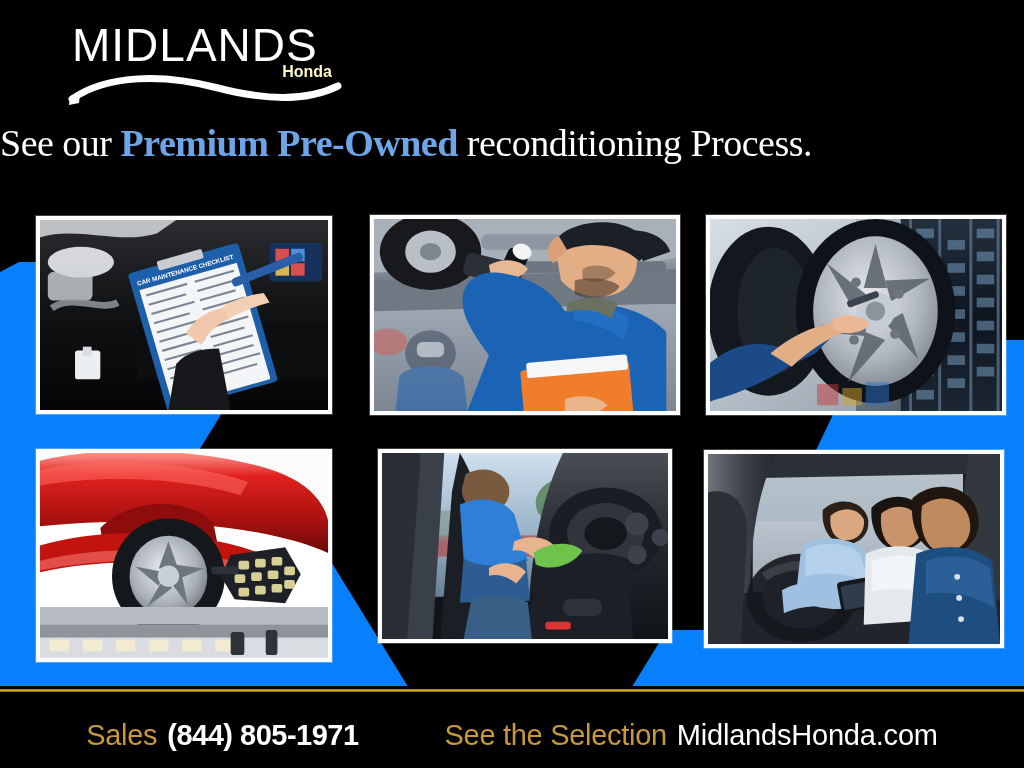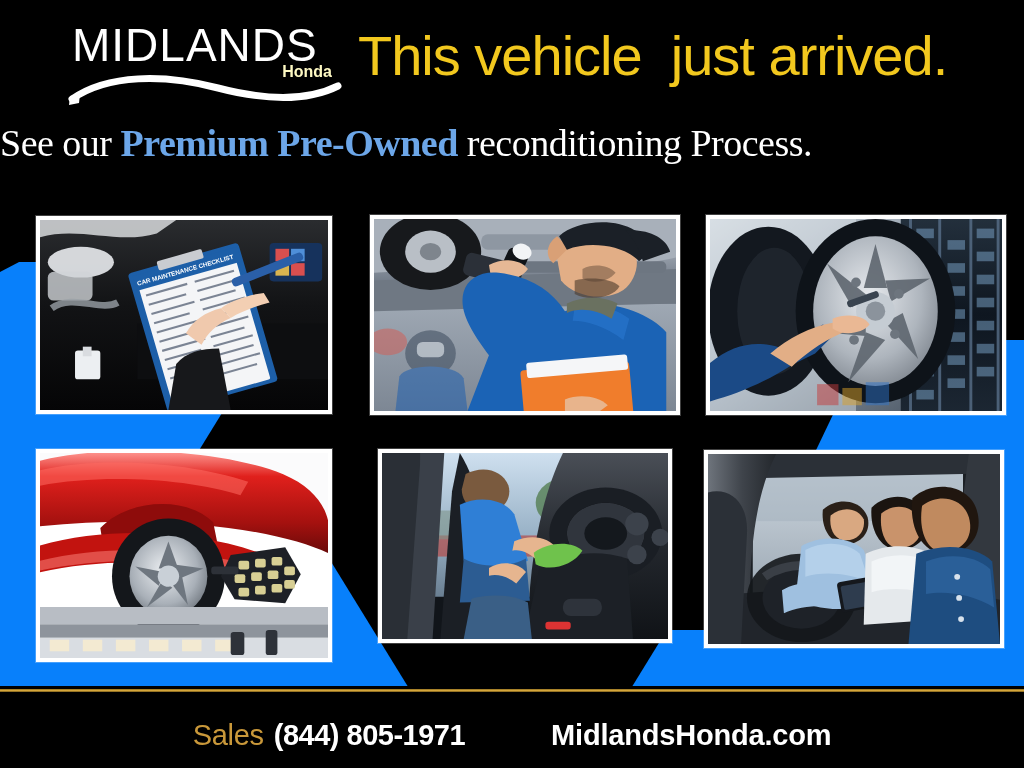--- a/index.html
+++ b/index.html
@@ -113,21 +113,21 @@
   
   .footer {
     position:absolute; left:0; top:692px; width:1024px; height:87px; z-index:7;
     display:flex; align-items:center; justify-content:center; gap:86px;
   }
   .foot-group { display:flex; align-items:baseline; gap:10px; white-space:nowrap; }
   .foot-gold { color:#C9983A; font-size:29px; font-weight:400; letter-spacing:-0.3px;
                font-family:"Liberation Sans", sans-serif; }
   .foot-white { color:#ffffff; font-size:29px; font-weight:700; letter-spacing:-0.5px;
                 font-family:"Liberation Sans", sans-serif; }
-  .foot-white.thin { font-weight:700; letter-spacing:-0.2px; }
+  .foot-white.thin { font-weight:400; letter-spacing:-0.2px; }
 
   
   .art svg { width:100%; height:100%; display:block; }
 </style>
 </head>
 <body>
 
 <div class="canvas">
 
   <div class="bg-layer">
@@ -146,21 +146,20 @@
 
     <div class="logo">
       <div class="logo-word">MIDLANDS</div>
       <div class="logo-sub">Honda</div>
       <svg class="logo-swoosh" viewBox="0 0 275 36" aria-hidden="true">
         <path d="M4 27 C 40 2, 96 2, 150 16 C 196 28, 238 30, 270 14" fill="none" stroke="#ffffff" stroke-width="7" stroke-linecap="round"></path>
         <path d="M2 24 L 12 22 L 11 31 L 1 33 Z" fill="#ffffff"></path>
       </svg>
     </div>
 
-    <div class="headline">This vehicle  just arrived.</div>
 
     <div class="subhead">
       <span>See our </span><span class="hl">Premium Pre-Owned</span><span> reconditioning Process.</span>
     </div>
   </div>
 
   <div class="grid">
 
     <div class="photo" id="photo-1">
       <div class="inner">
@@ -528,17 +527,18 @@
     </div>
 
   </div>
 
   <div class="footer">
     <div class="foot-group">
       <span class="foot-gold">Sales</span>
       <span class="foot-white">(844) 805-1971</span>
     </div>
     <div class="foot-group">
+      <span class="foot-gold">See the Selection</span>
       <span class="foot-white thin">MidlandsHonda.com</span>
     </div>
   </div>
 
 </div>
 
 </body></html>

